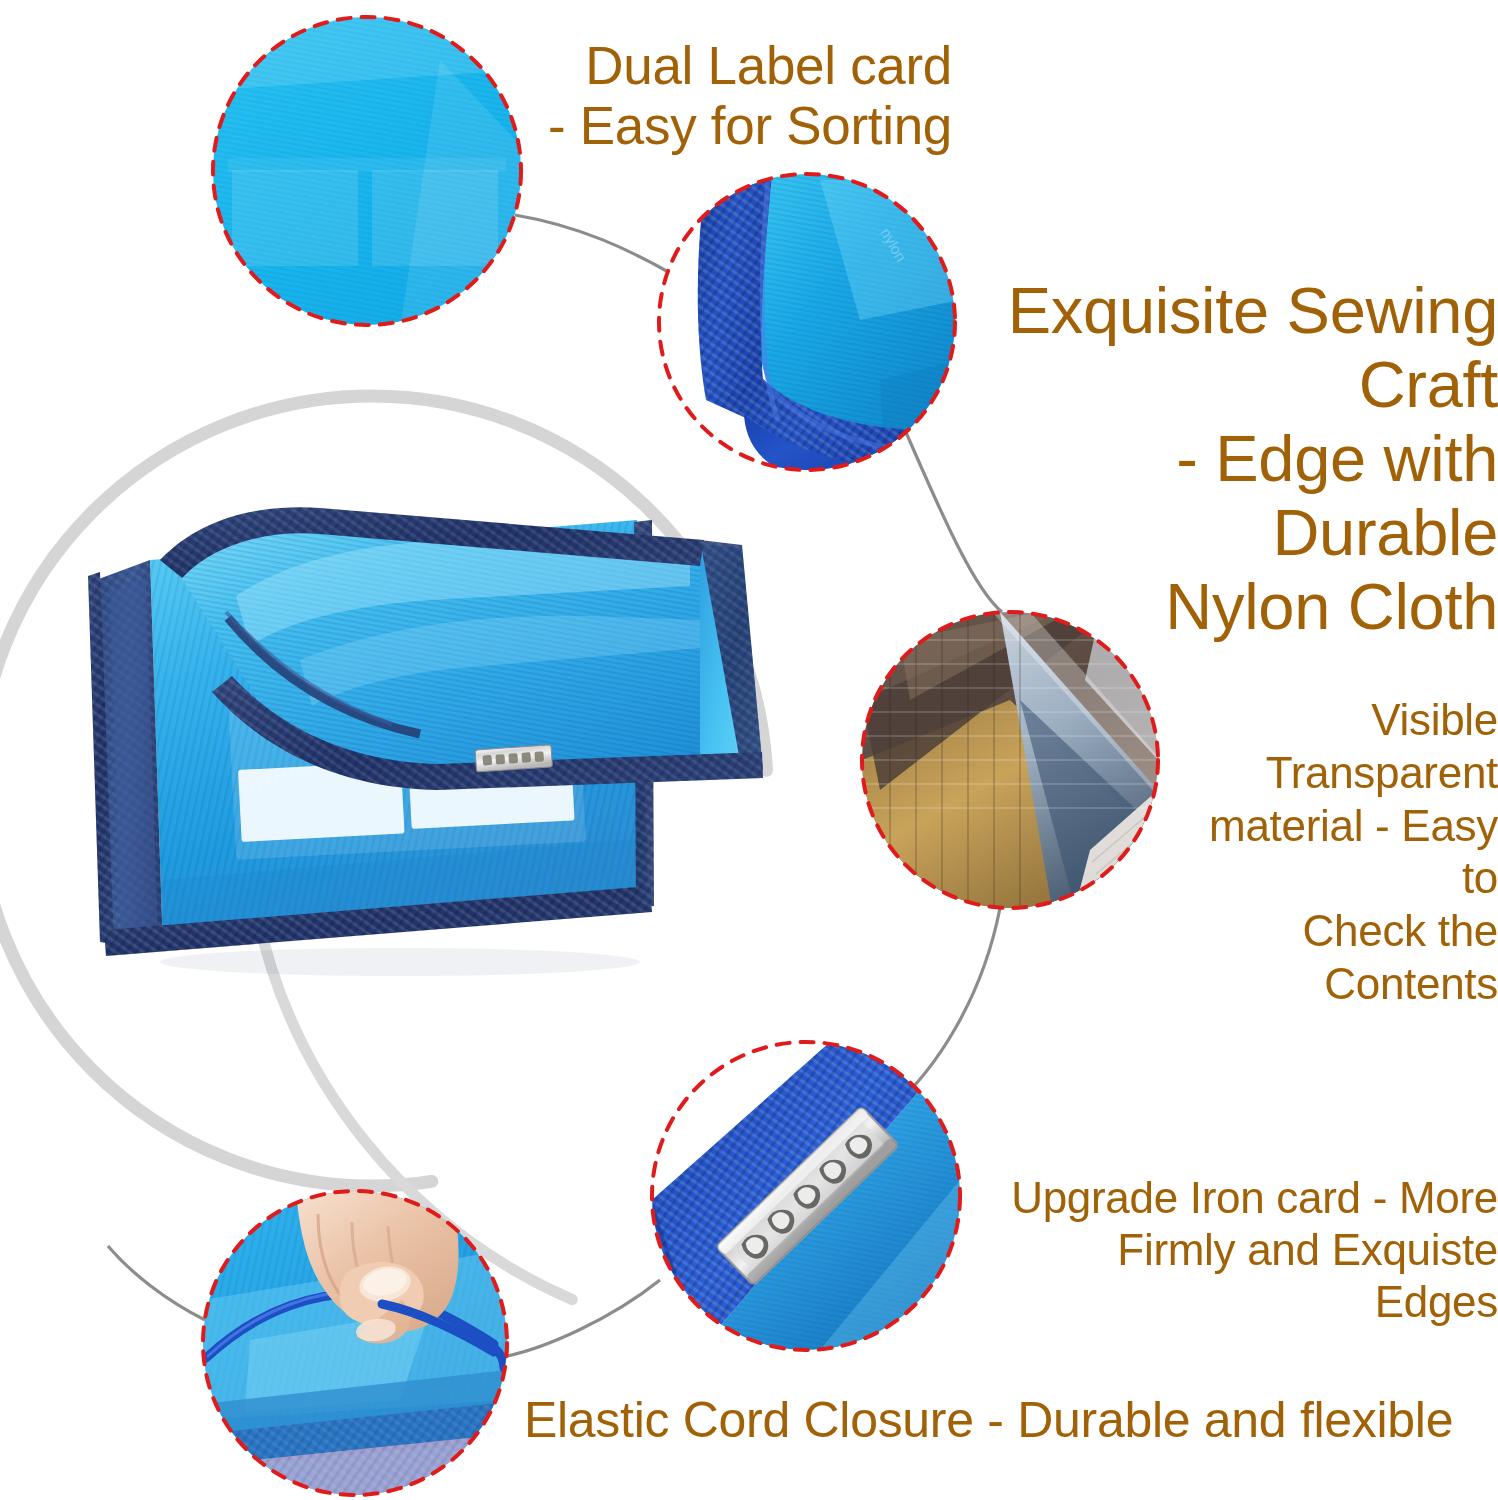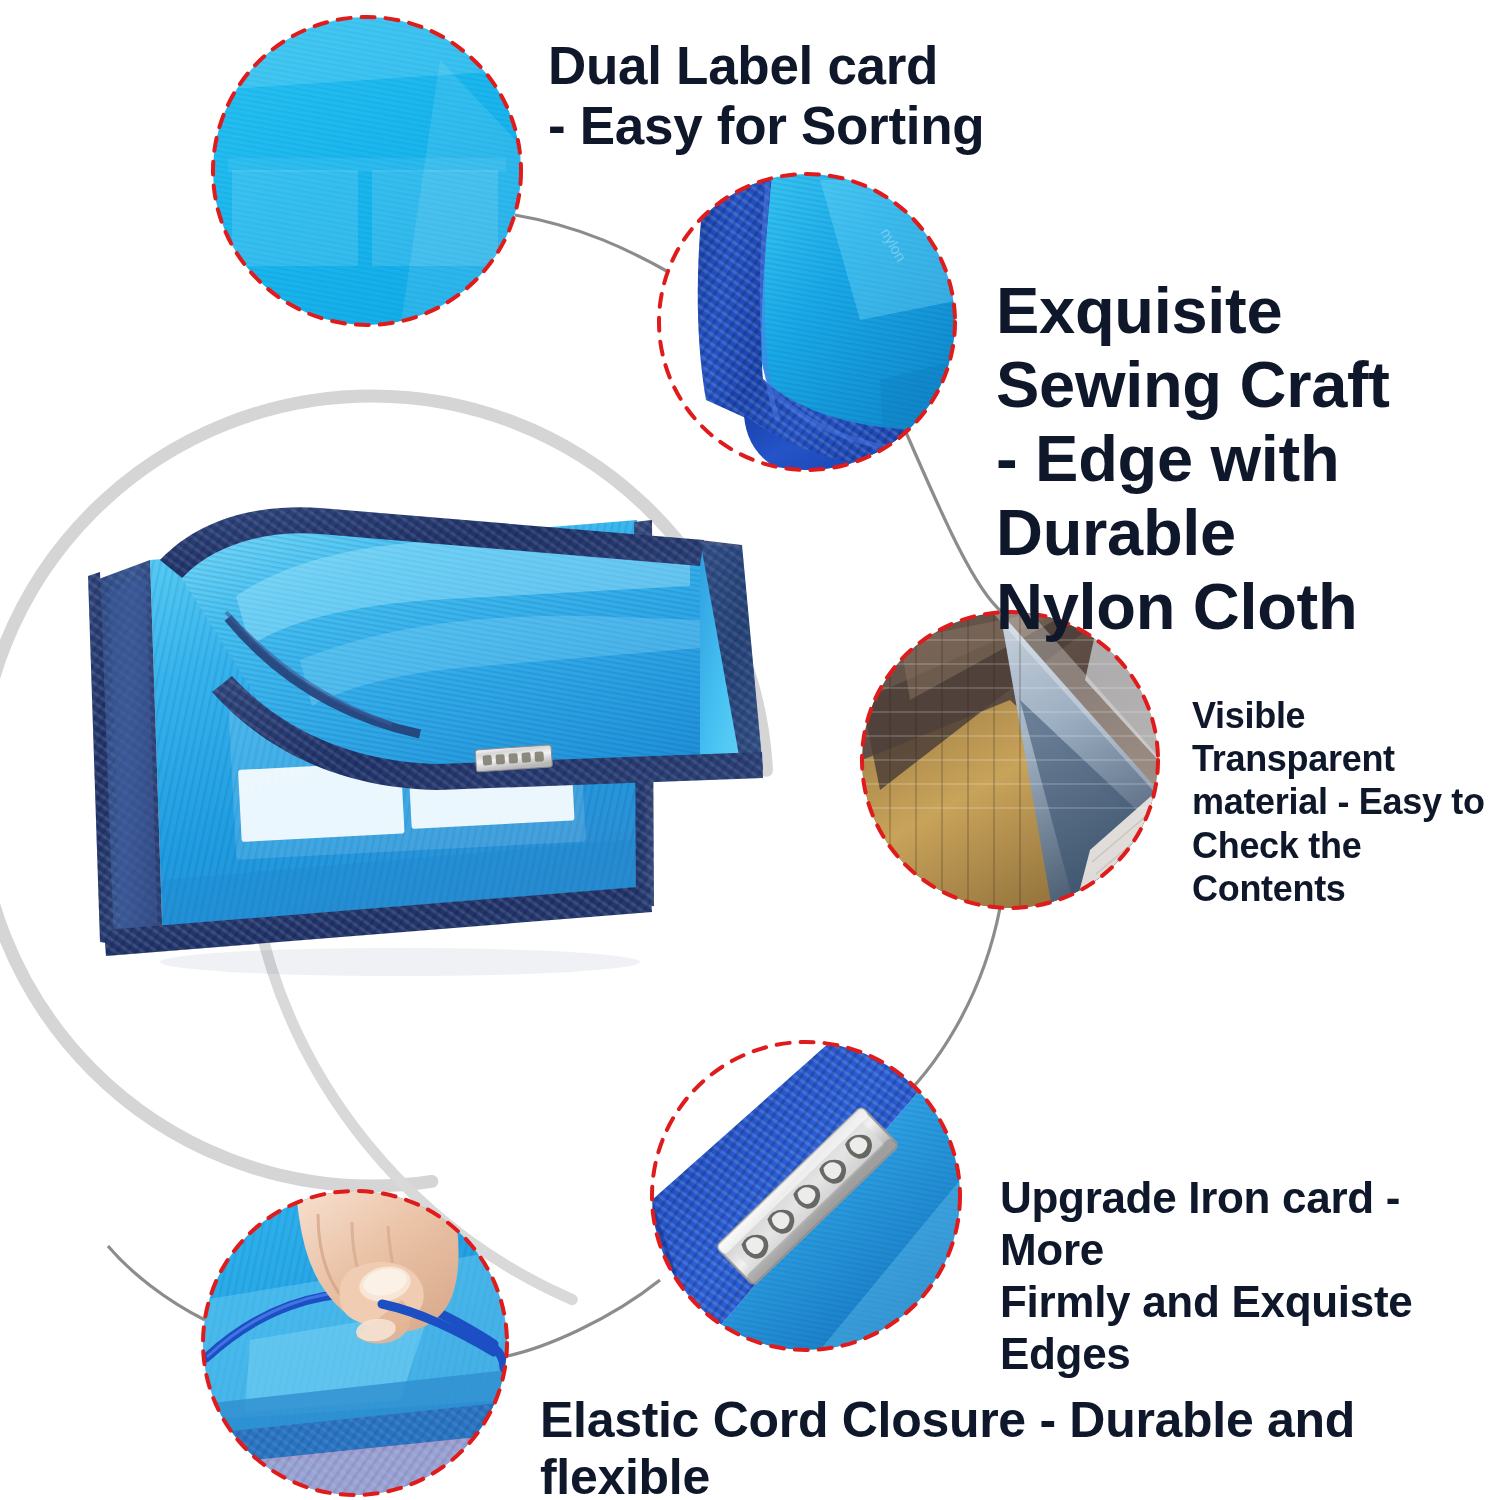--- a/index.html
+++ b/index.html
@@ -20,48 +20,48 @@
   .layer {
     position: absolute;
     inset: 0;
     width: 100%;
     height: 100%;
   }
   svg.layer { display: block; }
 
   .callout-text {
     position: absolute;
-    color: #0f172a;
-    font-weight: 700;
+    color: #a16207;
+    font-weight: 400;
     line-height: 1.14;
     white-space: pre-line;
     letter-spacing: -0.3px;
+    text-align: right;
   }
   #txt-label {
     left: 548px; top: 36px;
     font-size: 53px;
   }
   #txt-sewing {
     left: 996px; top: 274px;
     font-size: 65px;
   }
   #txt-transparent {
     left: 1192px; top: 694px;
-    font-size: 36px;
+    font-size: 44px;
     line-height: 1.2;
   }
   #txt-clamp {
     left: 1000px; top: 1172px;
     font-size: 44px;
     line-height: 1.18;
   }
   #txt-cord {
     left: 524px; top: 1392px;
     font-size: 50px;
-    margin-left: 16px;
   }
 </style>
 </head>
 <body>
 
 <div id="infographic">
 
   <svg class="layer" viewBox="0 0 1498 1500">
     <defs>
 

